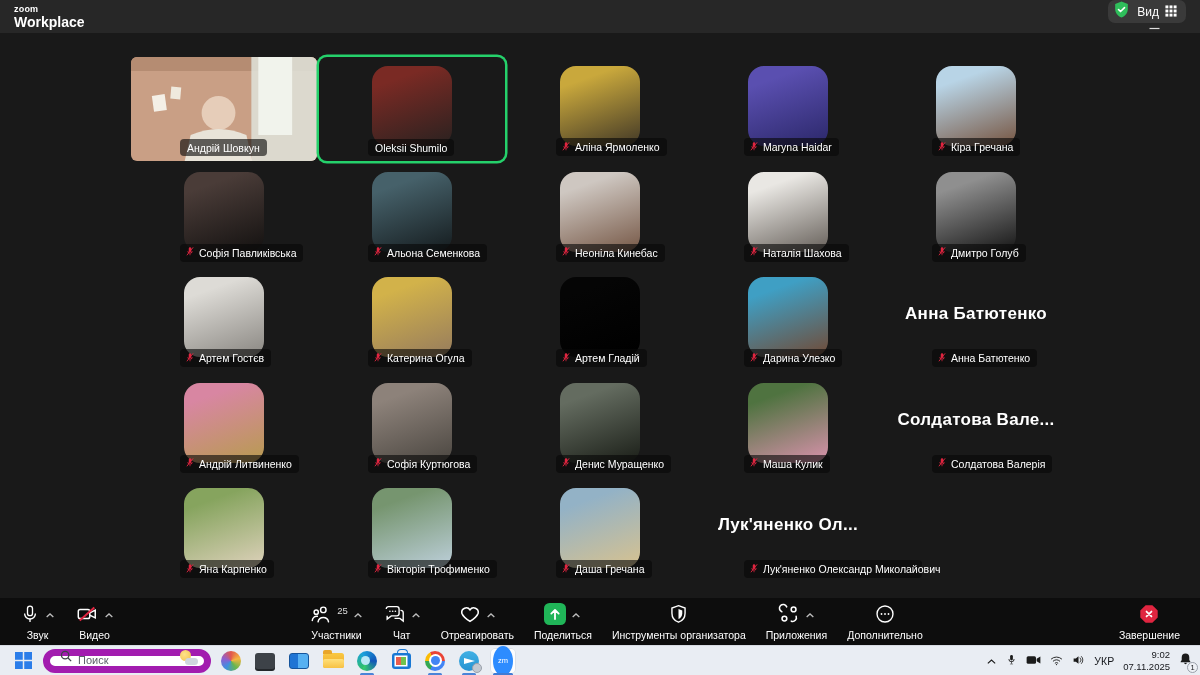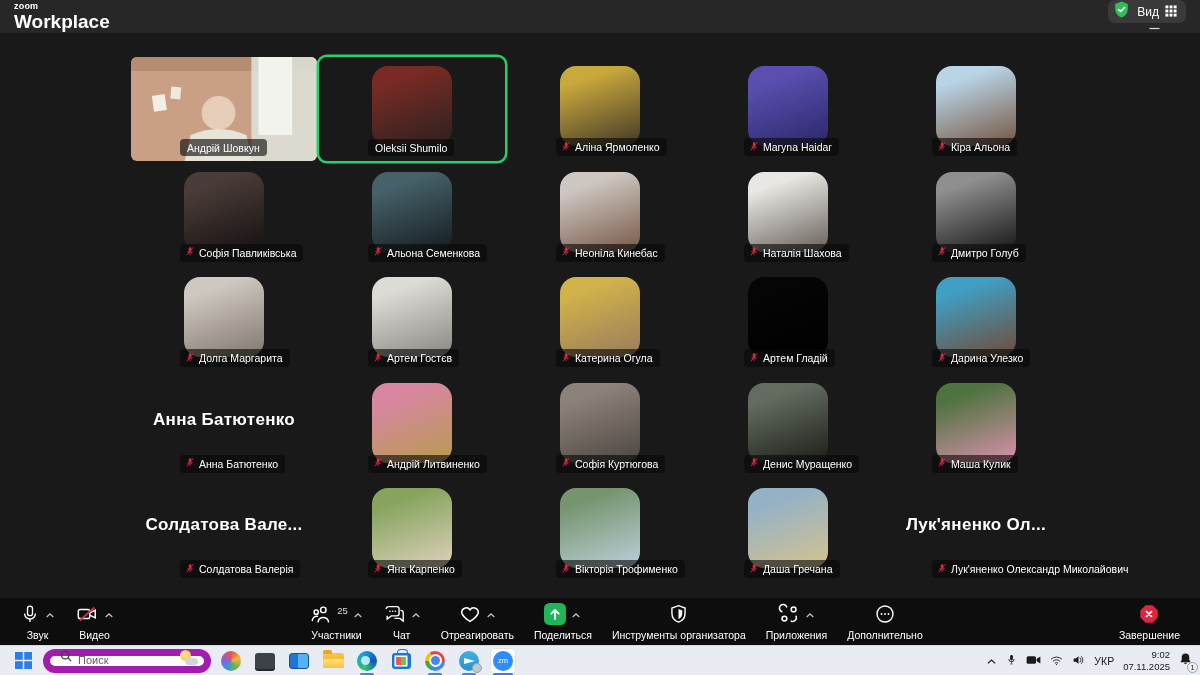--- a/index.html
+++ b/index.html
@@ -5,21 +5,21 @@
   * { margin:0; padding:0; box-sizing:border-box; }
   html,body { width:1200px; height:675px; overflow:hidden; }
   body { font-family:"Liberation Sans","DejaVu Sans",sans-serif; background:#191919; }
   .screen { position:relative; width:1200px; height:675px; background:#701a75; overflow:hidden; }
 
   
   .titlebar { position:absolute; top:0; left:0; right:0; height:33px; background:#272727;
     display:flex; align-items:center; justify-content:space-between; }
   .logo { padding-left:14px; line-height:1; color:#fff; }
   .logo .l1 { font-size:9px; font-weight:bold; letter-spacing:.2px; }
-  .logo .l2 { font-size:19px; font-weight:bold; margin-top:1px; }
+  .logo .l2 { font-size:14px; font-weight:bold; margin-top:1px; }
   .tb-right { display:flex; align-items:center; height:100%;flex-direction:column; }
   .view-pill { display:flex; align-items:center; gap:6px; background:#3a3a3a; border-radius:7px;
     height:24px; padding:0 9px 0 4px; margin-right:14px; cursor:default; }
   .view-pill .vlabel { color:#fff; font-size:12px; }
   .winbtn { width:42px; height:33px; display:flex; align-items:center; justify-content:center; }
   .winbtn svg { display:block; }
 
   
   .gallery { position:absolute; top:33px; left:0; right:0; bottom:77px; background:#191919; }
   .tiles { width:938px; margin:24px auto 0; display:grid; grid-template-columns:repeat(5,186px);
@@ -101,21 +101,21 @@
   .ic-chrome { position:relative; width:20px; height:20px; border-radius:50%;
     background:conic-gradient(from -30deg,#ea4335 0 120deg,#4285f4 0 240deg,#34a853 0 300deg,#fbbc05 0 360deg); }
   .ic-chrome::after { content:""; position:absolute; left:5.5px; top:5.5px; width:9px; height:9px;
     border-radius:50%; background:#4285f4; box-shadow:0 0 0 2px #fff; }
   .ic-telegram { position:relative; width:20px; height:20px; border-radius:50%;
     background:linear-gradient(#41b0e4,#2693d2); }
   .ic-telegram::after { content:""; position:absolute; left:5px; top:7px; width:0; height:0;
     border-left:11px solid #fff; border-top:3.5px solid transparent; border-bottom:3.5px solid transparent; }
   .ic-telegram .tgbadge { position:absolute; right:-3px; bottom:-2px; width:10px; height:10px;
     border-radius:50%; background:#c3c9d1; border:1px solid #9aa0aa; }
-  .ic-zoom { width:20px; height:20px; border-radius:50%; background:#2d8cff; color:#fff;
+  .ic-zoom { width:20px; height:30px; border-radius:50%; background:#2d8cff; color:#fff;
     font-size:7.5px; font-weight:normal; display:flex; align-items:center; justify-content:center; }
 </style>
 </head>
 <body>
 
 <div class="screen">
 
   <header class="titlebar">
     <div class="logo">
       <div class="l1">zoom</div>
@@ -221,21 +221,21 @@
           <div class="avatar" style="background:linear-gradient(160deg,#b8d4e6 20%,#7a5c4a 95%)"></div>
           <div class="plabel">
             <span><svg width="10" height="11" viewBox="0 0 24 26">
                 <g fill="#e02540">
                   <rect x="9" y="3" width="6" height="11" rx="3"></rect>
                   <path d="M6 11.5a6 6 0 0 0 12 0h-1.8a4.2 4.2 0 0 1-8.4 0z"></path>
                   <rect x="11.1" y="17.5" width="1.8" height="4.5"></rect>
                 </g>
                 <line x1="4.5" y1="22" x2="19.5" y2="3" stroke="#e02540" stroke-width="2.2"></line>
               </svg></span>
-            <span>Кіра Альона</span>
+            <span>Кіра Гречана</span>
           </div>
         </div>
         <div class="tile">
           <div class="avatar" style="background:linear-gradient(160deg,#4a3c38 20%,#171413 95%)"></div>
           <div class="plabel">
             <span><svg width="10" height="11" viewBox="0 0 24 26">
                 <g fill="#e02540">
                   <rect x="9" y="3" width="6" height="11" rx="3"></rect>
                   <path d="M6 11.5a6 6 0 0 0 12 0h-1.8a4.2 4.2 0 0 1-8.4 0z"></path>
                   <rect x="11.1" y="17.5" width="1.8" height="4.5"></rect>
@@ -292,34 +292,20 @@
           <div class="plabel">
             <span><svg width="10" height="11" viewBox="0 0 24 26">
                 <g fill="#e02540">
                   <rect x="9" y="3" width="6" height="11" rx="3"></rect>
                   <path d="M6 11.5a6 6 0 0 0 12 0h-1.8a4.2 4.2 0 0 1-8.4 0z"></path>
                   <rect x="11.1" y="17.5" width="1.8" height="4.5"></rect>
                 </g>
                 <line x1="4.5" y1="22" x2="19.5" y2="3" stroke="#e02540" stroke-width="2.2"></line>
               </svg></span>
             <span>Дмитро Голуб</span>
-          </div>
-        </div>
-        <div class="tile">
-          <div class="avatar" style="background:linear-gradient(160deg,#cfc8c0 20%,#857c72 95%)"></div>
-          <div class="plabel">
-            <span><svg width="10" height="11" viewBox="0 0 24 26">
-                <g fill="#e02540">
-                  <rect x="9" y="3" width="6" height="11" rx="3"></rect>
-                  <path d="M6 11.5a6 6 0 0 0 12 0h-1.8a4.2 4.2 0 0 1-8.4 0z"></path>
-                  <rect x="11.1" y="17.5" width="1.8" height="4.5"></rect>
-                </g>
-                <line x1="4.5" y1="22" x2="19.5" y2="3" stroke="#e02540" stroke-width="2.2"></line>
-              </svg></span>
-            <span>Долга Маргарита</span>
           </div>
         </div>
         <div class="tile">
           <div class="avatar" style="background:linear-gradient(160deg,#dddbd6 20%,#8f8c87 95%)"></div>
           <div class="plabel">
             <span><svg width="10" height="11" viewBox="0 0 24 26">
                 <g fill="#e02540">
                   <rect x="9" y="3" width="6" height="11" rx="3"></rect>
                   <path d="M6 11.5a6 6 0 0 0 12 0h-1.8a4.2 4.2 0 0 1-8.4 0z"></path>
                   <rect x="11.1" y="17.5" width="1.8" height="4.5"></rect>

